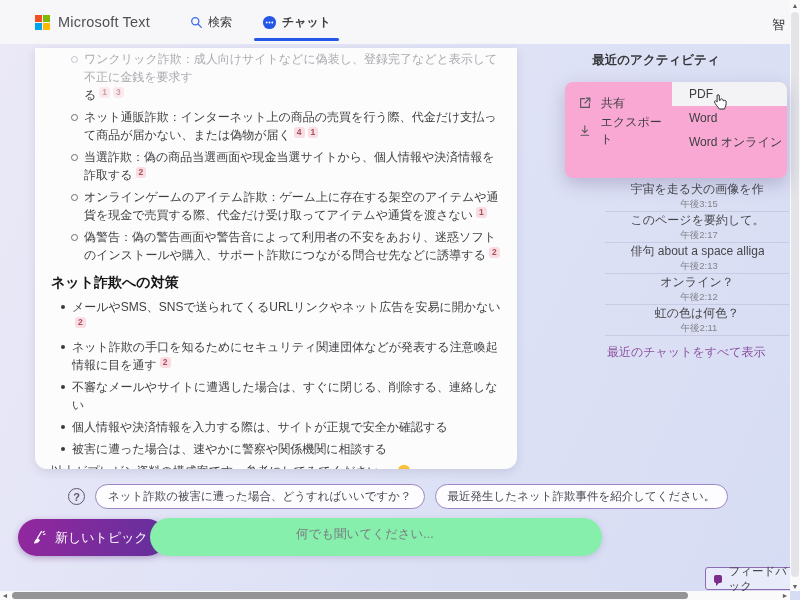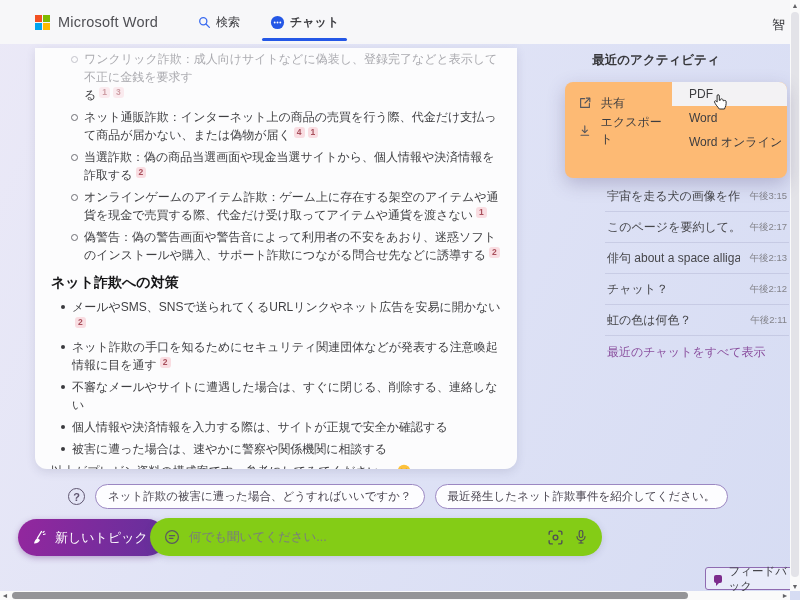--- a/index.html
+++ b/index.html
@@ -37,48 +37,48 @@
   ul.main li::before { content:""; position:absolute; left:-11px; top:7px; width:4px; height:4px;
                        background:#3a3a3e; border-radius:50%; }
   .cite { display:inline-block; background:#f9dde2; color:#a8505c; font-size:8.5px; line-height:11px;
           padding:0 3px; border-radius:3px; margin-left:3px; vertical-align:4px; font-weight:bold; }
   .cite:empty { display:none; }
   h2 { font-size:14px; color:#161618; margin:9px 0 7px 0; font-family:"Liberation Sans","DejaVu Sans",sans-serif; }
   .closing { margin:4px 0 7px 0; display:flex; align-items:center; gap:5px; }
   
   .activity-title { position:absolute; left:575px; top:52px; width:162px; text-align:center;
                     font-size:12.5px; font-weight:bold; color:#38383c; }
-  .menu { position:absolute; left:565px; top:82px; width:222px; height:96px; background:#fdba74;
+  .menu { position:absolute; left:565px; top:82px; width:222px; height:96px; background:#f9a8d4;
           border-radius:8px; box-shadow:0 6px 18px rgba(80,70,120,.28); z-index:5; }
   .menu-left { position:absolute; left:0; top:0; bottom:0; width:107px; padding-top:7px; }
   .menu-item { height:28px; display:flex; align-items:center; gap:9px; padding-left:13px;
                font-size:12px; color:#3d3d40; cursor:pointer; }
   .menu-sub { position:absolute; left:107px; top:0; right:0; bottom:0; border-radius:0 8px 8px 0; overflow:hidden; }
   .submenu-item { height:24px; display:flex; align-items:center; padding-left:17px; font-size:12px; color:#3d3d40; cursor:pointer; }
   .submenu-item.highlight { background:#f3f2f4; }
   .cursor { position:absolute; left:713px; top:93px; z-index:9; }
   .activity-list { position:absolute; left:605px; top:181px; width:184px; }
   .activity-row { height:31px; display:flex; align-items:center; justify-content:space-between;
-                  border-bottom:1px solid rgba(130,130,175,.22); cursor:pointer; padding:0 2px; }
+                  border-bottom:1px solid rgba(130,130,175,.22); cursor:pointer; padding:0 2px;flex-direction:column; }
   .activity-label { font-size:12px; color:#46464a; white-space:nowrap; overflow:hidden; max-width:133px; }
   .activity-time { font-size:9.5px; color:#83838a; flex-shrink:0; margin-left:4px; }
   .show-all { height:32px; display:flex; align-items:center; font-size:12px; color:#8a4f9e; cursor:pointer; padding:0 2px; }
   
   .suggest-row { position:absolute; left:68px; top:484px; display:flex; align-items:center; gap:10px; }
   .q-icon { width:17px; height:17px; border:1.4px solid #5f5570; border-radius:50%; color:#5f5570;
             font-size:11px; font-weight:bold; display:flex; align-items:center; justify-content:center; flex-shrink:0; }
   .chip { background:rgba(255,255,255,.93); border:1px solid #9b87c2; border-radius:15px;
           padding:4px 12px; font-size:11.5px; color:#4a4550; cursor:pointer; white-space:nowrap; }
   .newtopic { position:absolute; left:18px; top:519px; height:37px; border:none; border-radius:20px;
               background:linear-gradient(100deg,#93279e,#64309c); color:#fff; font-size:13px;
               display:flex; align-items:center; gap:8px; padding:0 18px 0 13px; cursor:pointer;
               box-shadow:0 2px 6px rgba(90,30,120,.35); }
-  .inputbar { position:absolute; left:150px; top:518px; width:452px; height:38px; background:#84cc16;
+  .inputbar { position:absolute; left:150px; top:518px; width:452px; height:38px; background:#86efac;
               border-radius:21px; box-shadow:0 2px 7px rgba(70,70,110,.18);
-              display:flex; align-items:center; gap:9px; padding:0 13px 0 14px; }
+              display:flex; align-items:center; gap:9px; padding:0 13px 0 14px;flex-direction:column; }
   .inputbar input { flex:1; border:none; outline:none; font-size:12.5px; color:#3f3f42; background:transparent;
                     font-family:"Liberation Sans","DejaVu Sans",sans-serif; }
   .inputbar input::placeholder { color:#7a7a80; }
   .feedback { position:absolute; left:705px; top:567px; height:23px; display:flex; align-items:center; gap:6px;
               border:1px solid #8f6bb1; border-radius:3px; background:rgba(250,250,255,.5);
               padding:0 8px; font-size:11.5px; color:#3f3f45; cursor:pointer; }
   .fb-icon { width:11px; height:8px; background:#7d2c8d; border-radius:2px; position:relative; }
   .fb-icon::after { content:""; position:absolute; left:2px; bottom:-3px; border:3px solid transparent; border-top-color:#7d2c8d; border-left-color:#7d2c8d; width:0; height:0; }
   
   .hscroll { position:absolute; left:0; right:10px; bottom:0; height:9px; background:#fafafa; }
@@ -92,21 +92,21 @@
 </head>
 <body>
 
 <div class="topbar">
   <span class="mslogo">
     <i style="background:#f25022"></i>
       <i style="background:#7fba00"></i>
       <i style="background:#00a4ef"></i>
       <i style="background:#ffb900"></i>
   </span>
-  <span class="brand">Microsoft Word</span>
+  <span class="brand">Microsoft Text</span>
   <div class="tabs">
     <div class="tab">
       <svg width="13" height="13" viewBox="0 0 16 16">
           <circle cx="6.5" cy="6.5" r="4.4" fill="none" stroke="#3b6cf0" stroke-width="1.6"></circle>
           <line x1="9.8" y1="9.8" x2="14" y2="14" stroke="#3b6cf0" stroke-width="1.6" stroke-linecap="round"></line>
         </svg>
       <span>検索</span>
     </div>
     <div class="tab active">
       <svg width="15" height="15" viewBox="0 0 16 16">
@@ -195,21 +195,21 @@
   </div>
   <div class="activity-row">
     <span class="activity-label">このページを要約して。</span>
     <span class="activity-time">午後2:17</span>
   </div>
   <div class="activity-row">
     <span class="activity-label">俳句 about a space alligat</span>
     <span class="activity-time">午後2:13</span>
   </div>
   <div class="activity-row">
-    <span class="activity-label">チャット？</span>
+    <span class="activity-label">オンライン？</span>
     <span class="activity-time">午後2:12</span>
   </div>
   <div class="activity-row">
     <span class="activity-label">虹の色は何色？</span>
     <span class="activity-time">午後2:11</span>
   </div>
   <div class="show-all">最近のチャットをすべて表示</div>
 </div>
 
 <div class="suggest-row">

